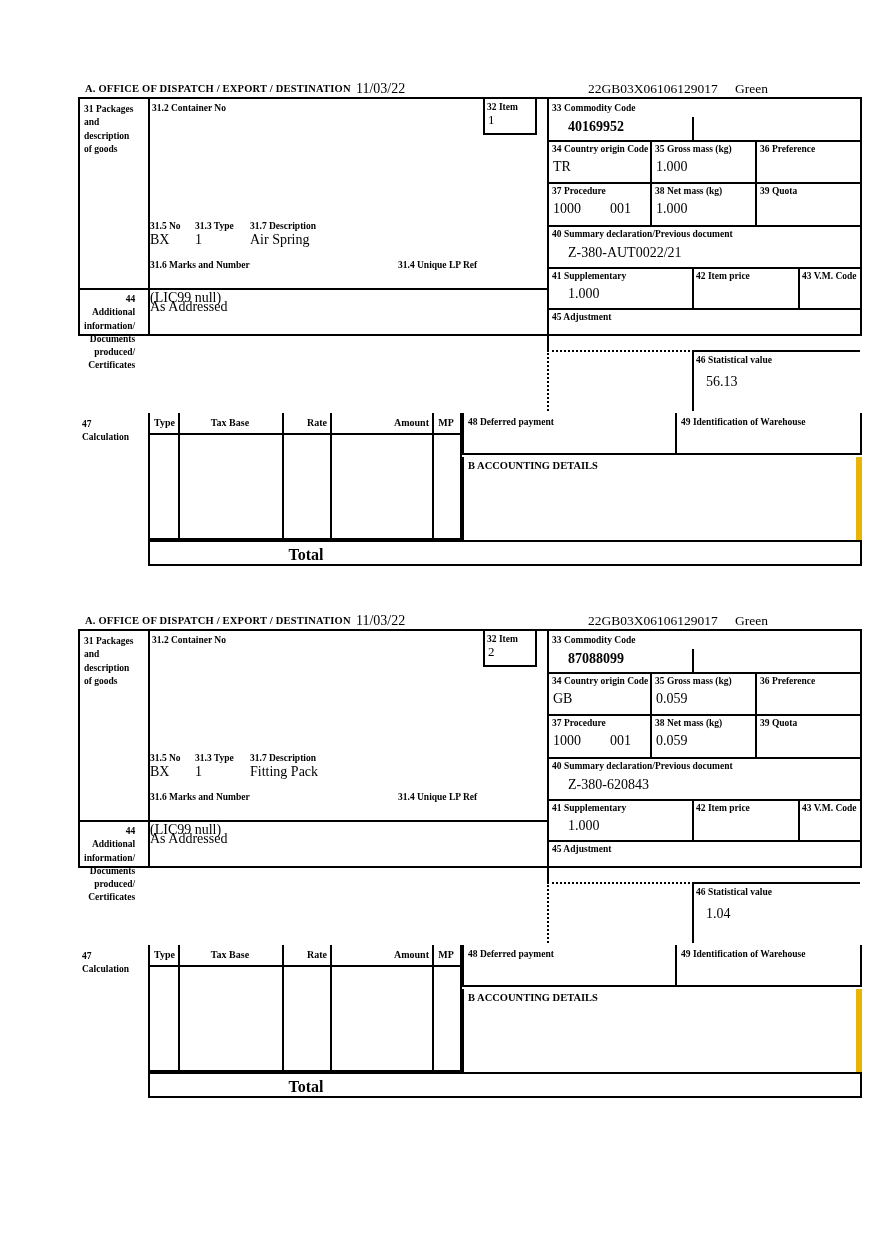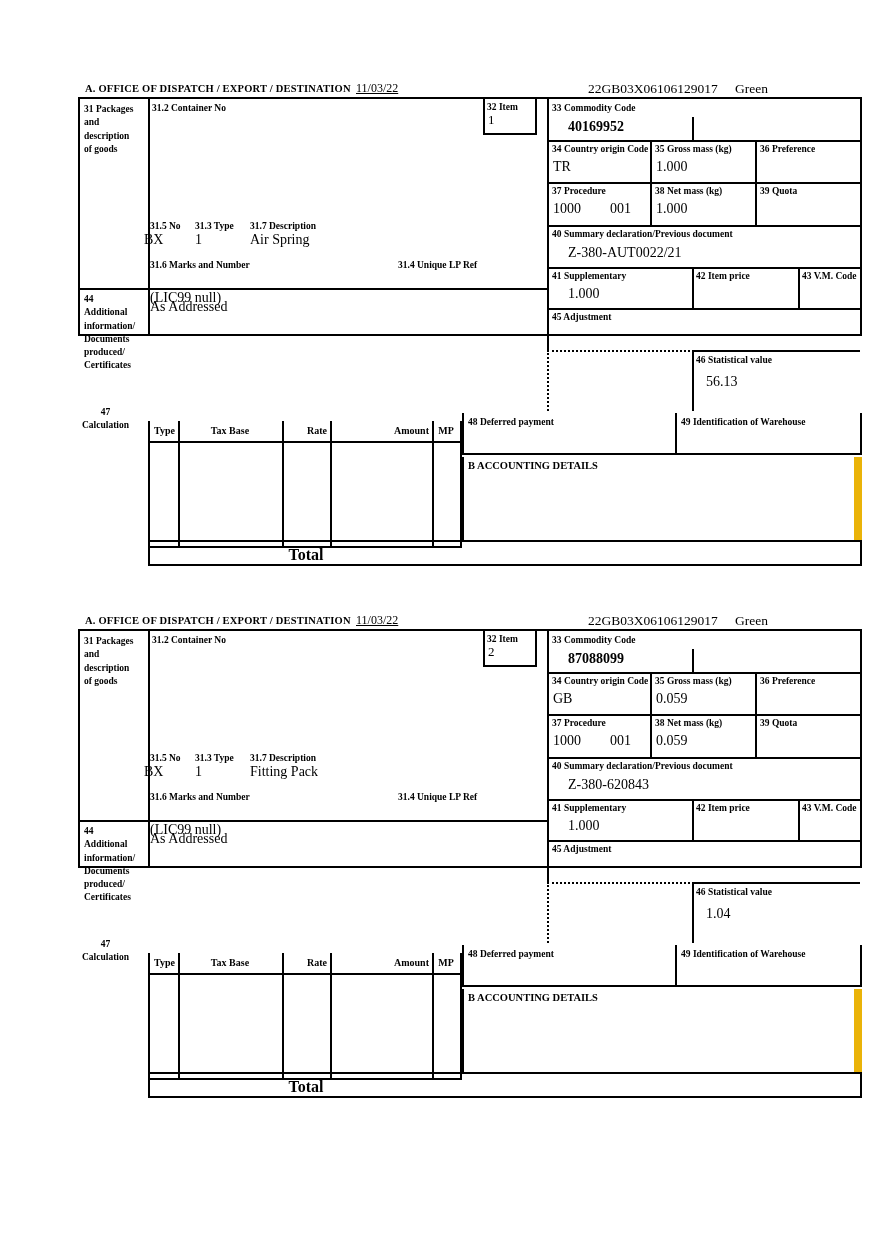--- a/index.html
+++ b/index.html
@@ -7,21 +7,21 @@
   body {
     position:relative; width:882px; height:1250px;
     font-family:"Liberation Serif", serif; color:#000;
     overflow:hidden;
   }
   .sheet { position:absolute; left:0; width:882px; height:484px; }
 
   
   .hdr { position:absolute; white-space:nowrap; }
   .hdr-office { left:85px; top:1px; font-size:10.5px; font-weight:bold; letter-spacing:.2px; }
-  .hdr-date { left:356px; top:-1px; font-size:12px;text-decoration:underline; }
+  .hdr-date { left:356px; top:-1px; font-size:14px; }
   .hdr-mrn { left:588px; top:-1px; font-size:13.5px; }
   .hdr-routing { left:735px; top:-1px; font-size:13.5px; }
 
   
   .ublock { position:absolute; left:78px; top:15px; width:784px; height:239px; border:2px solid #000; }
 
   .vl { position:absolute; width:2px; background:#000; }
   .hl { position:absolute; height:2px; background:#000; }
   .dvl { position:absolute; width:0; border-left:2px dotted #000; }
   .dhl { position:absolute; height:0; border-top:2px dotted #000; }
@@ -72,53 +72,53 @@
   .l-41 { left:472px; top:172px; }
   .v-41 { left:488px; top:187px; }
   .l-42 { left:616px; top:172px; }
   .l-43 { left:722px; top:172px; }
   .l-45 { left:472px; top:213px; }
   .l-46 { left:616px; top:256px; }
   .v-46 { left:626px; top:275px; }
   .l-31-5 { left:70px; top:122px; }
   .l-31-3 { left:115px; top:122px; }
   .l-31-7 { left:170px; top:122px; }
-  .v-pkgno { left:64px; top:133px;text-align:right; }
+  .v-pkgno { left:70px; top:133px;text-align:right; }
   .v-pkgtype { left:115px; top:133px; }
   .v-desc { left:170px; top:133px; }
   .l-31-6 { left:70px; top:161px; }
   .l-31-4 { left:318px; top:161px; }
   .v-marks { left:70px; top:172px;margin-top:28px; }
-  .l-44 { left:4px; top:194px; }
+  .l-44 { left:4px; top:194px;text-align:right; }
   .v-44 { left:70px; top:191px; }
 
   
-  .l-47 { position:absolute; left:82px; top:324px;text-align:center; }
+  .l-47 { position:absolute; left:82px; top:336px; }
   .calc { position:absolute; left:148px; top:331px; width:314px; height:127px;
-          border:2px solid #000; border-top:none;margin-top:8px; }
+          border:2px solid #000; border-top:none; }
   .calc .ln-c1 { left:28px; top:0; height:100%; }
   .calc .ln-c2 { left:132px; top:0; height:100%; }
   .calc .ln-c3 { left:180px; top:0; height:100%; }
   .calc .ln-c4 { left:282px; top:0; height:100%; }
   .calc .ln-hdr { left:0; top:20px; width:100%; }
   .colhdr { position:absolute; top:4px; font-size:10px; font-weight:bold; }
   .ch-type { left:4px; }
   .ch-taxbase { left:28px; width:104px; text-align:center; }
   .ch-rate { left:132px; width:45px; text-align:right; }
   .ch-amount { left:180px; width:99px; text-align:right; }
   .ch-mp { left:282px; width:28px; text-align:center; }
 
   .row4849 { position:absolute; left:462px; top:331px; width:400px; height:42px;
              border:2px solid #000; border-top:none; }
   .row4849 .ln-4849 { left:211px; top:0; height:100%; }
   .l-48 { left:4px; top:4px; }
   .l-49 { left:217px; top:4px; }
 
   .bregion { position:absolute; left:462px; top:375px; width:400px; height:83px;
-             border-left:2px solid #000; border-right:8px solid #eab308; }
+             border-left:2px solid #000; border-right:6px solid #eab308; }
   .l-b { left:4px; top:3px; font-size:10.5px; }
 
   .totalrow { position:absolute; left:148px; top:458px; width:714px; height:26px;
               border:2px solid #000; }
   .total-label { position:absolute; left:0; top:4px; width:312px; text-align:center;
                  font-size:16px; font-weight:bold; }
 </style>
 </head>
 <body>
 

